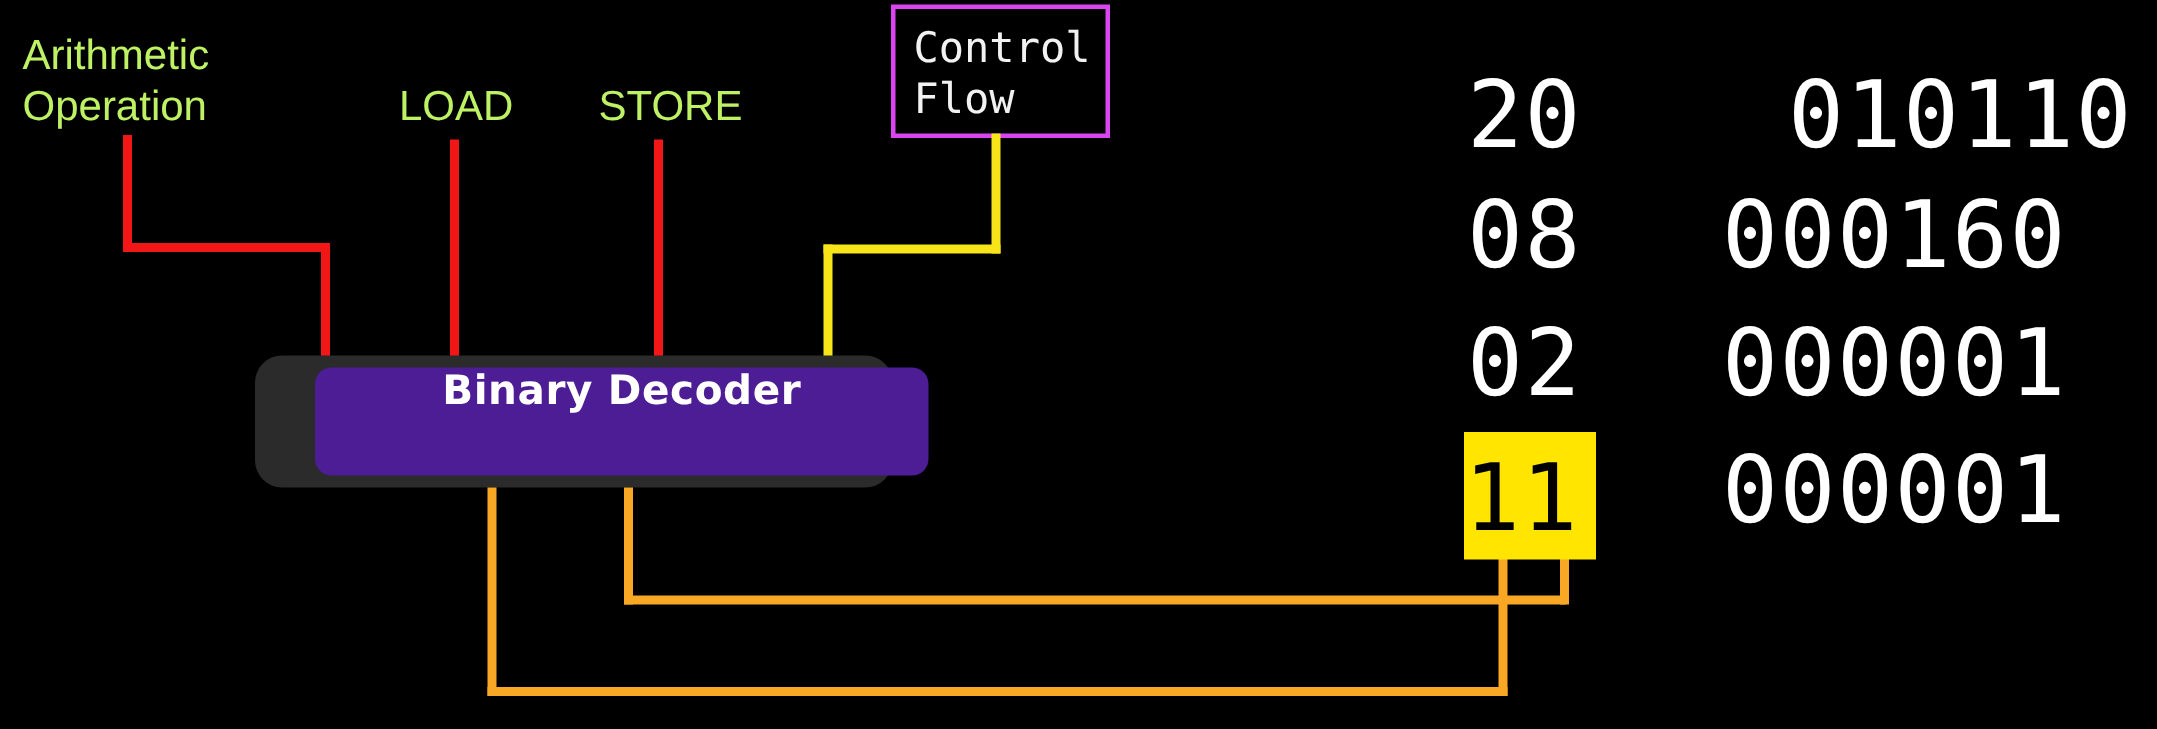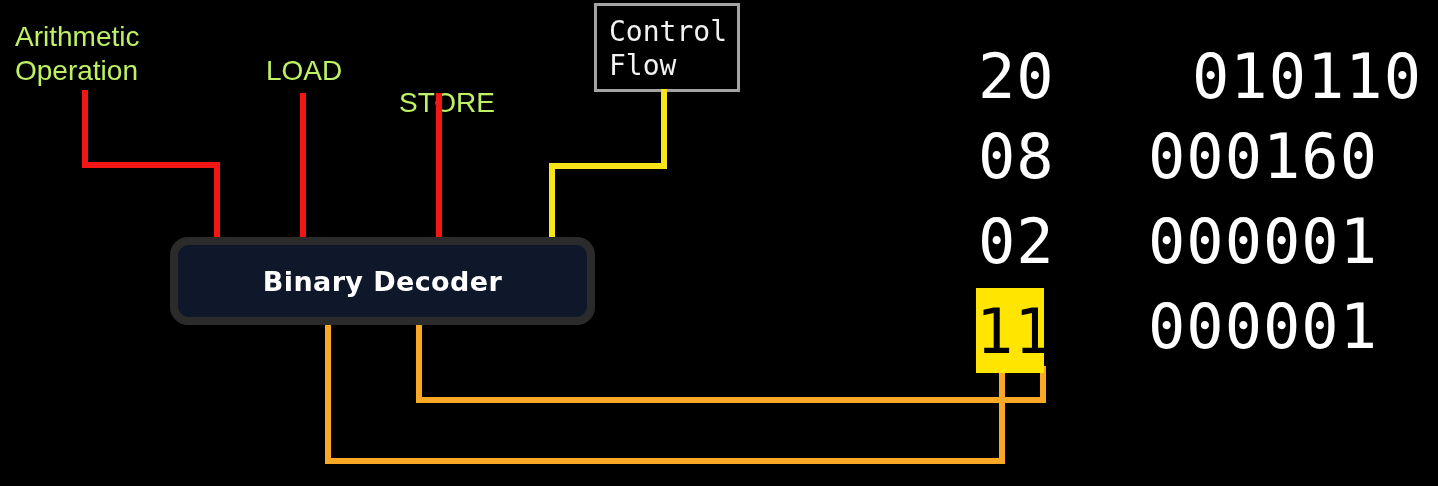--- a/index.html
+++ b/index.html
@@ -28,21 +28,21 @@
     white-space: pre;
   }
 
   
   #control-flow-box {
     position: absolute;
     left: 594px;
     top: 3px;
     width: 146px;
     height: 89px;
-    border: 3px solid #a3a3a3;
+    border: 3px solid #d946ef;
     box-sizing: border-box;
     background: #000000;
   }
   #control-flow-box .cf-text {
     position: absolute;
     left: 12px;
     top: 9px;
     color: #f2f2f2;
     font-family: "DejaVu Sans Mono", "Liberation Mono", monospace;
     font-size: 28px;
@@ -58,25 +58,25 @@
     width: 425px;
     height: 88px;
     background: #2b2b2b;
     border-radius: 18px;
     box-sizing: border-box;
     padding: 8px;
   }
   #decoder-node .inner {
     width: 100%;
     height: 100%;
-    background: #0f172a;
+    background: #4c1d95;
     border-radius: 11px;
     display: flex;
-    align-items: center;
     justify-content: center;
+    margin-left: 32px;
   }
   #decoder-label {
     color: #ffffff;
     font-family: "DejaVu Sans", "Liberation Sans", sans-serif;
     font-weight: bold;
     font-size: 27px;
     letter-spacing: 0.4px;
     white-space: pre;
   }
 
@@ -108,21 +108,21 @@
 </head>
 <body>
 
 <div id="stage">
 
   <div class="mono-label" style="left:15px; top:20px;">Arithmetic
 Operation</div>
 
   <div class="mono-label" style="left:266px; top:54px;">LOAD</div>
 
-  <div class="mono-label" style="left:399px; top:54px;margin-top:32px;">STORE</div>
+  <div class="mono-label" style="left:399px; top:54px;">STORE</div>
 
   <div id="control-flow-box">
     <div class="cf-text">Control
 Flow</div>
   </div>
 
   <div class="wire wire-v wire-red" style="left:82px;  top:90px;  height:78px;"></div>
   <div class="wire wire-h wire-red" style="left:82px;  top:162px; width:138px;"></div>
   <div class="wire wire-v wire-red" style="left:214px; top:162px; height:78px;"></div>
 
@@ -150,16 +150,16 @@
 
   <div class="bin-cell" style="left:978px;  top:46px;">20</div>
   <div class="bin-cell" style="left:1148px; top:46px;margin-left:44px;">010110</div>
 
   <div class="bin-cell" style="left:978px;  top:126px;">08</div>
   <div class="bin-cell" style="left:1148px; top:126px;">000160</div>
 
   <div class="bin-cell" style="left:978px;  top:211px;">02</div>
   <div class="bin-cell" style="left:1148px; top:211px;">000001</div>
 
-  <div class="bin-cell highlight" style="left:976px; top:288px; width:68px; height:85px; padding-top:13px; box-sizing:border-box;">11</div>
+  <div class="bin-cell highlight" style="left:976px; top:288px; width:88px; height:85px; padding-top:13px; box-sizing:border-box;">11</div>
   <div class="bin-cell" style="left:1148px; top:296px;">000001</div>
 
 </div>
 
 </body></html>

